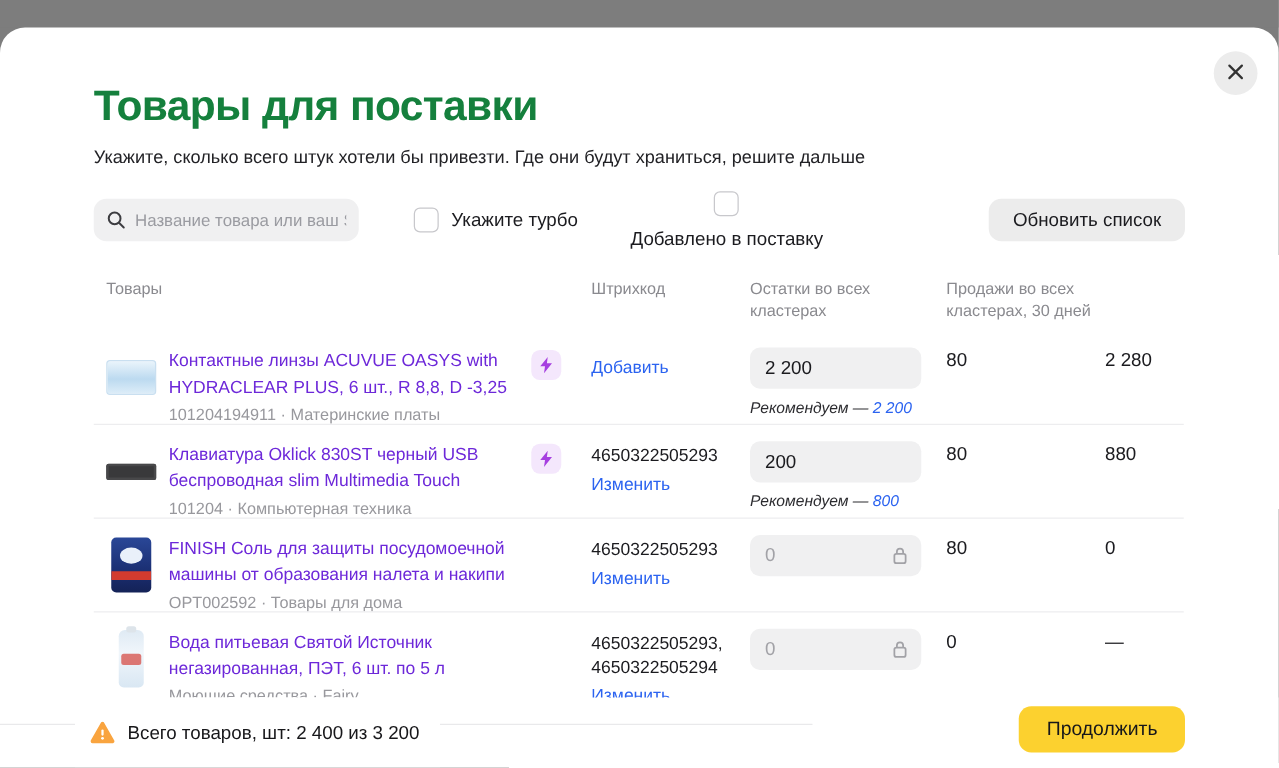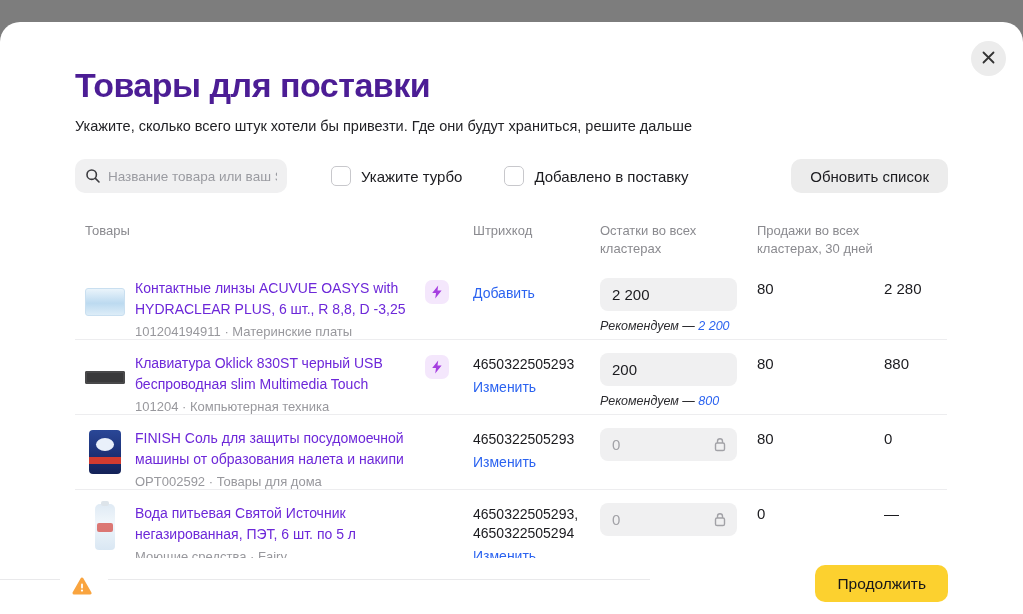--- a/index.html
+++ b/index.html
@@ -10,32 +10,32 @@
   .backdrop { position:absolute; top:0; left:0; right:0; height:22px; background:#7d7d7d; }
 
   .modal { position:absolute; top:22px; left:0; right:0; bottom:0; background:#fff;
            border-radius:20px 20px 0 0; overflow:hidden; }
 
   .close-btn { position:absolute; top:19px; right:17px; width:35px; height:35px; border:none;
                border-radius:50%; background:#ececec; cursor:pointer; display:flex;
                align-items:center; justify-content:center; }
 
   .content { padding:44px 0 0 75px; }
-  h1.title { font-size:34px; font-weight:700; letter-spacing:-.5px; color:#4c1d95; }
+  h1.title { font-size:34px; font-weight:700; letter-spacing:-.5px; color:#15803d; }
   .subtitle { margin-top:13px; font-size:14.5px; color:#222226; }
 
   .toolbar { margin-top:25px; position:relative; width:873px; height:34px;
              display:flex; align-items:center; }
   .searchbox { width:212px; height:34px; background:#f0f0f1; border-radius:10px;
                display:flex; align-items:center; padding:0 10px; gap:7px; }
   .searchbox input { border:none; background:transparent; outline:none; width:100%;
                      font-size:13.5px; font-family:inherit; color:#1b1b1f; }
   .searchbox input::placeholder { color:#9a9ba1; }
   .check-group { display:flex; align-items:center; gap:10px; margin-left:44px; cursor:pointer; }
-  .check-group.second { margin-left:42px; }
+  .check-group.second { margin-left:42px;flex-direction:column; }
   .checkbox { width:20px; height:20px; border:1.5px solid #c8c8cc; border-radius:5px; background:#fff; }
   .check-label { font-size:15px; color:#1b1b1f; }
   .refresh-btn { position:absolute; right:0; top:0; height:34px; padding:0 19px; border:none;
                  border-radius:10px; background:#ececec; font-family:inherit; font-size:15px;
                  font-weight:500; color:#1b1b1f; cursor:pointer; }
 
   .grid { display:grid; grid-template-columns:350px 48px 127px 157px 127px 176px; width:985px; }
 
   .thead { margin-top:29px; font-size:13px; color:#8a8a8f; }
   .thead .h-products { padding-left:10px; }
@@ -280,18 +280,19 @@
     <div class="footer">
       <div class="footer-line"></div>
       <div class="total">
         <span style="display:flex">
           <svg width="20" height="19" viewBox="0 0 20 19">
               <path d="M10 2 L18 16 H2 Z" fill="#f9a43f" stroke="#f9a43f" stroke-width="3" stroke-linejoin="round"></path>
               <rect x="9.1" y="6.5" width="1.8" height="5" rx="0.9" fill="#fff"></rect>
               <circle cx="10" cy="13.6" r="1.1" fill="#fff"></circle>
             </svg>
         </span>
+        <span>Всего товаров, шт: 2 400 из 3 200</span>
       </div>
       <button class="continue-btn">Продолжить</button>
     </div>
 
   </div>
 </div>
 
 </body></html>

